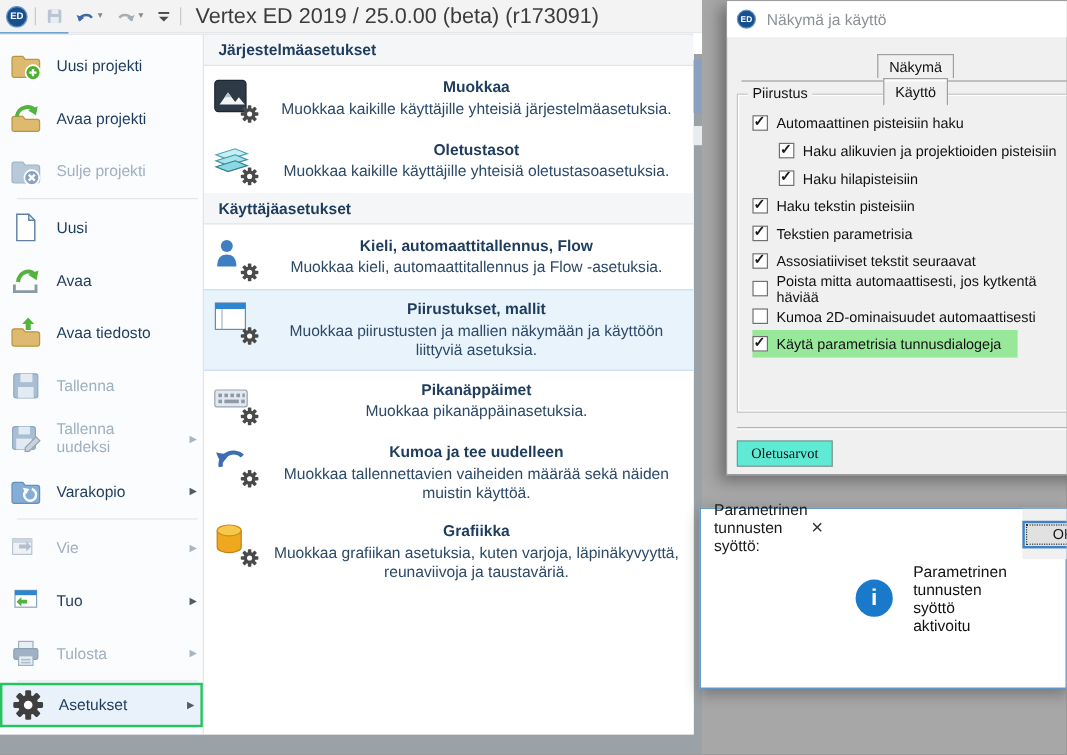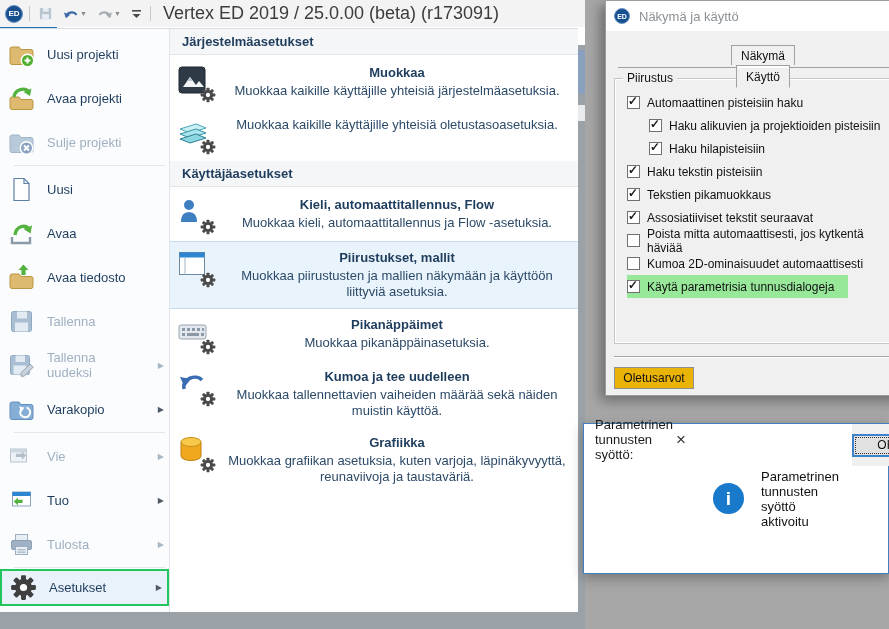--- a/index.html
+++ b/index.html
@@ -58,21 +58,21 @@
   .groupbox legend,
   .gb-label { position:absolute; top:-8px; left:8px; background:#f0f0f0; padding:0 4px; font-size:12px; color:#111; }
   .cb-col { padding:12px 0 0 4px; }
   .cb-row { display:flex; align-items:center; gap:7px; height:23px; font-size:12px; color:#111; margin-left:8px; width:fit-content; padding-right:14px; }
   .cb-row.indent { margin-left:30px; }
   .cb-row.hl { background:#98e89a; }
   .cb { width:13px; height:13px; background:#fff; border:1px solid #707070; flex:none; position:relative; }
   .check-glyph { display:none; position:absolute; left:0px; top:-3px; font-size:12px; font-weight:bold; color:#1a1a1a; }
   .cb.checked .check-glyph { display:block; }
   .dlg-sep { margin:12px 0 0 8px; width:288px; height:2px; border-top:1px solid #a5a5a5; border-bottom:1px solid #fff; }
-  .defaults-btn { margin:9px 0 0 8px; width:80px; height:22px; background:#eab308; border:1px solid #8f8f8f; font-size:12px; color:#111; font-family:Liberation Sans, sans-serif; }
+  .defaults-btn { margin:9px 0 0 8px; width:80px; height:22px; background:#5eead4; border:1px solid #8f8f8f; font-size:12px; color:#111; font-family:Liberation Serif, serif; }
 
   
   .msg { position:absolute; left:583px; top:423px; width:306px; height:151px; background:#fff; border:1px solid #4180bd; box-shadow:0 4px 12px rgba(0,0,0,.3); display:flex; flex-direction:row; }
   .msg-titlebar { height:31px; display:flex; align-items:center; padding:0 11px; font-size:13px; color:#1a1a1a; }
   .msg-close { margin-left:auto; font-size:17px; color:#333; line-height:1; padding:0 3px; }
   .msg-body { flex:1; display:flex; align-items:center; gap:17px; padding:0 13px; }
   .info-circle { width:31px; height:31px; border-radius:50%; background:#1979ca; color:#fff; display:flex; align-items:center; justify-content:center; font-size:19px; font-weight:bold; flex:none; }
   .msg-text { font-size:13px; color:#111; }
   .msg-footer { height:42px; background:#f0f0f0; display:flex; align-items:center; justify-content:flex-end; padding-right:13px; }
   .ok-btn { width:68px; height:23px; background:#e1e1e1; border:2px solid #3c83c9; outline:1px dotted #333; outline-offset:-4px; font-size:12px; color:#111; font-family:"Liberation Sans",sans-serif; }
@@ -297,20 +297,21 @@
             <svg width="30" height="30" viewBox="0 0 30 30">
               <path d="M2 12 l16-5 10 4 -16 5 z" fill="#c8f0f4" stroke="#49a6b8"></path>
               <path d="M2 17 l16-5 10 4 -16 5 z" fill="#a8e4ec" stroke="#3d93a6"></path>
               <path d="M2 22 l16-5 10 4 -16 5 z" fill="#8bd7e2" stroke="#2f8093"></path>
             </svg>
             <svg class="gearbadge" width="16" height="16" viewBox="-12 -12 24 24">
                 <use href="#gearsym"></use>
               </svg>
           </div>
           <div class="txt">
+            <div class="ci-title">Oletustasot</div>
             <div class="ci-desc">Muokkaa kaikille käyttäjille yhteisiä oletustasoasetuksia.</div>
           </div>
         </div>
 
         <div class="section-header">Käyttäjäasetukset</div>
 
         <div class="citem">
           <div class="icwrap">
             <svg width="30" height="30" viewBox="0 0 30 30">
               <circle cx="11" cy="8" r="5" fill="#3d7fc1"></circle>
@@ -442,21 +443,21 @@
         <div class="cb-row">
           <span class="cb checked">
               <span class="check-glyph">✓</span>
             </span>
           <span>Haku tekstin pisteisiin</span>
         </div>
         <div class="cb-row">
           <span class="cb checked">
               <span class="check-glyph">✓</span>
             </span>
-          <span>Tekstien pikamuokkaus</span>
+          <span>Tekstien parametrisia</span>
         </div>
         <div class="cb-row">
           <span class="cb checked">
               <span class="check-glyph">✓</span>
             </span>
           <span>Assosiatiiviset tekstit seuraavat</span>
         </div>
         <div class="cb-row">
           <span class="cb"></span>
           <span>Poista mitta automaattisesti, jos kytkentä häviää</span>

